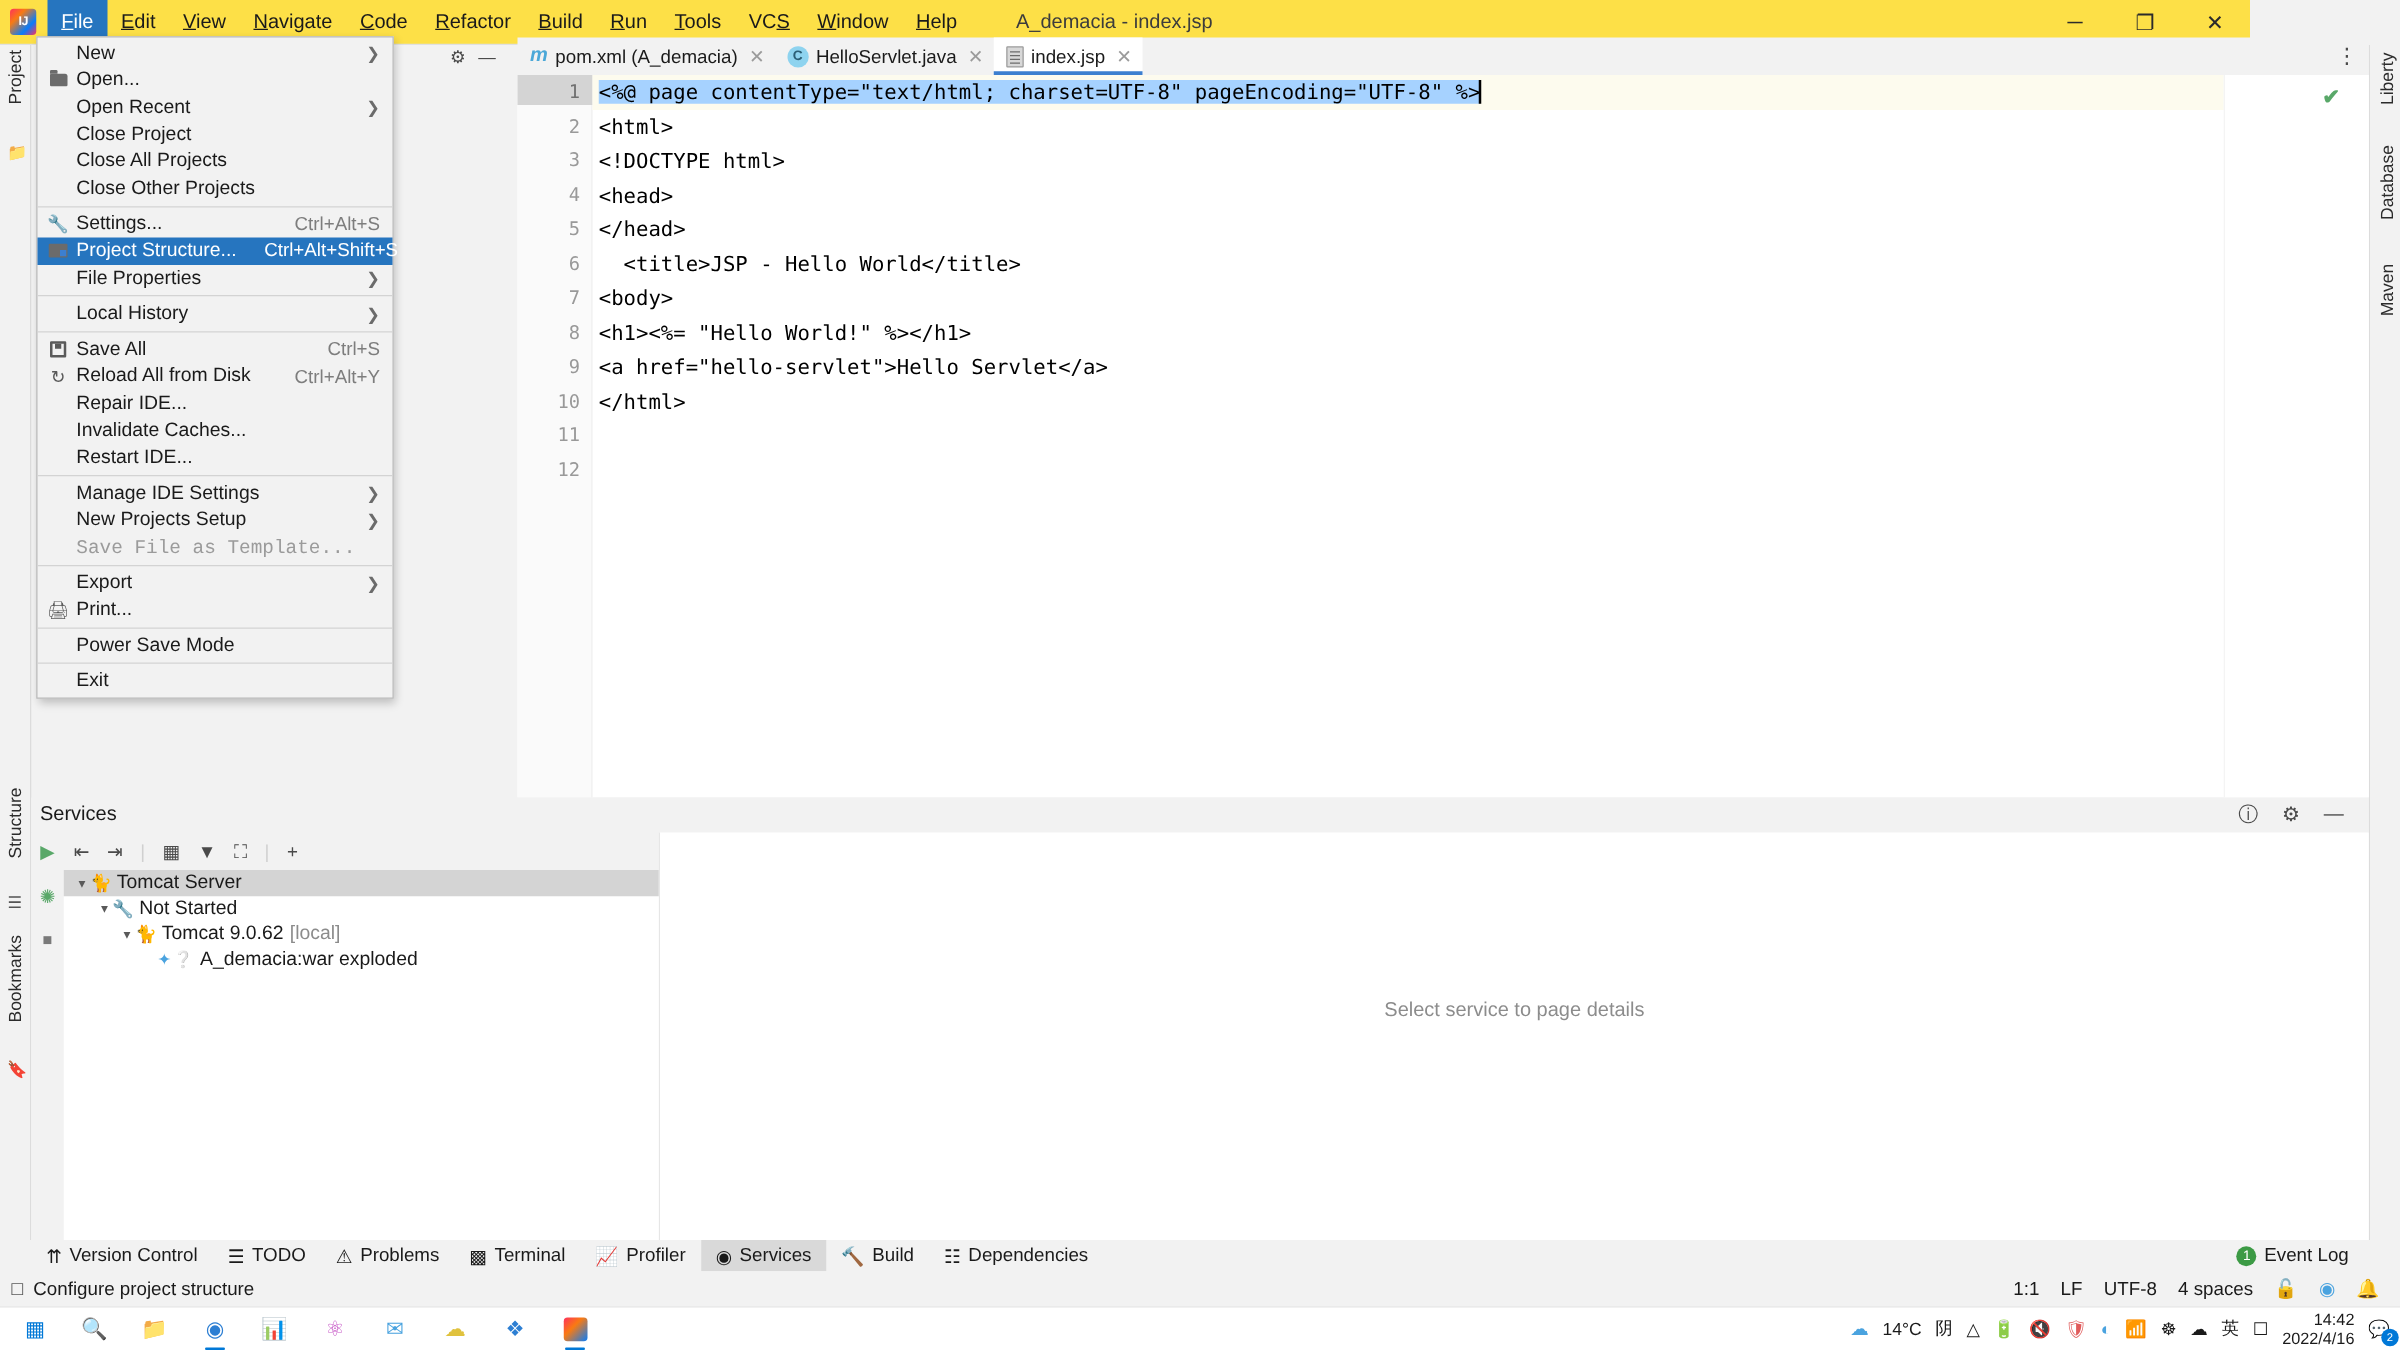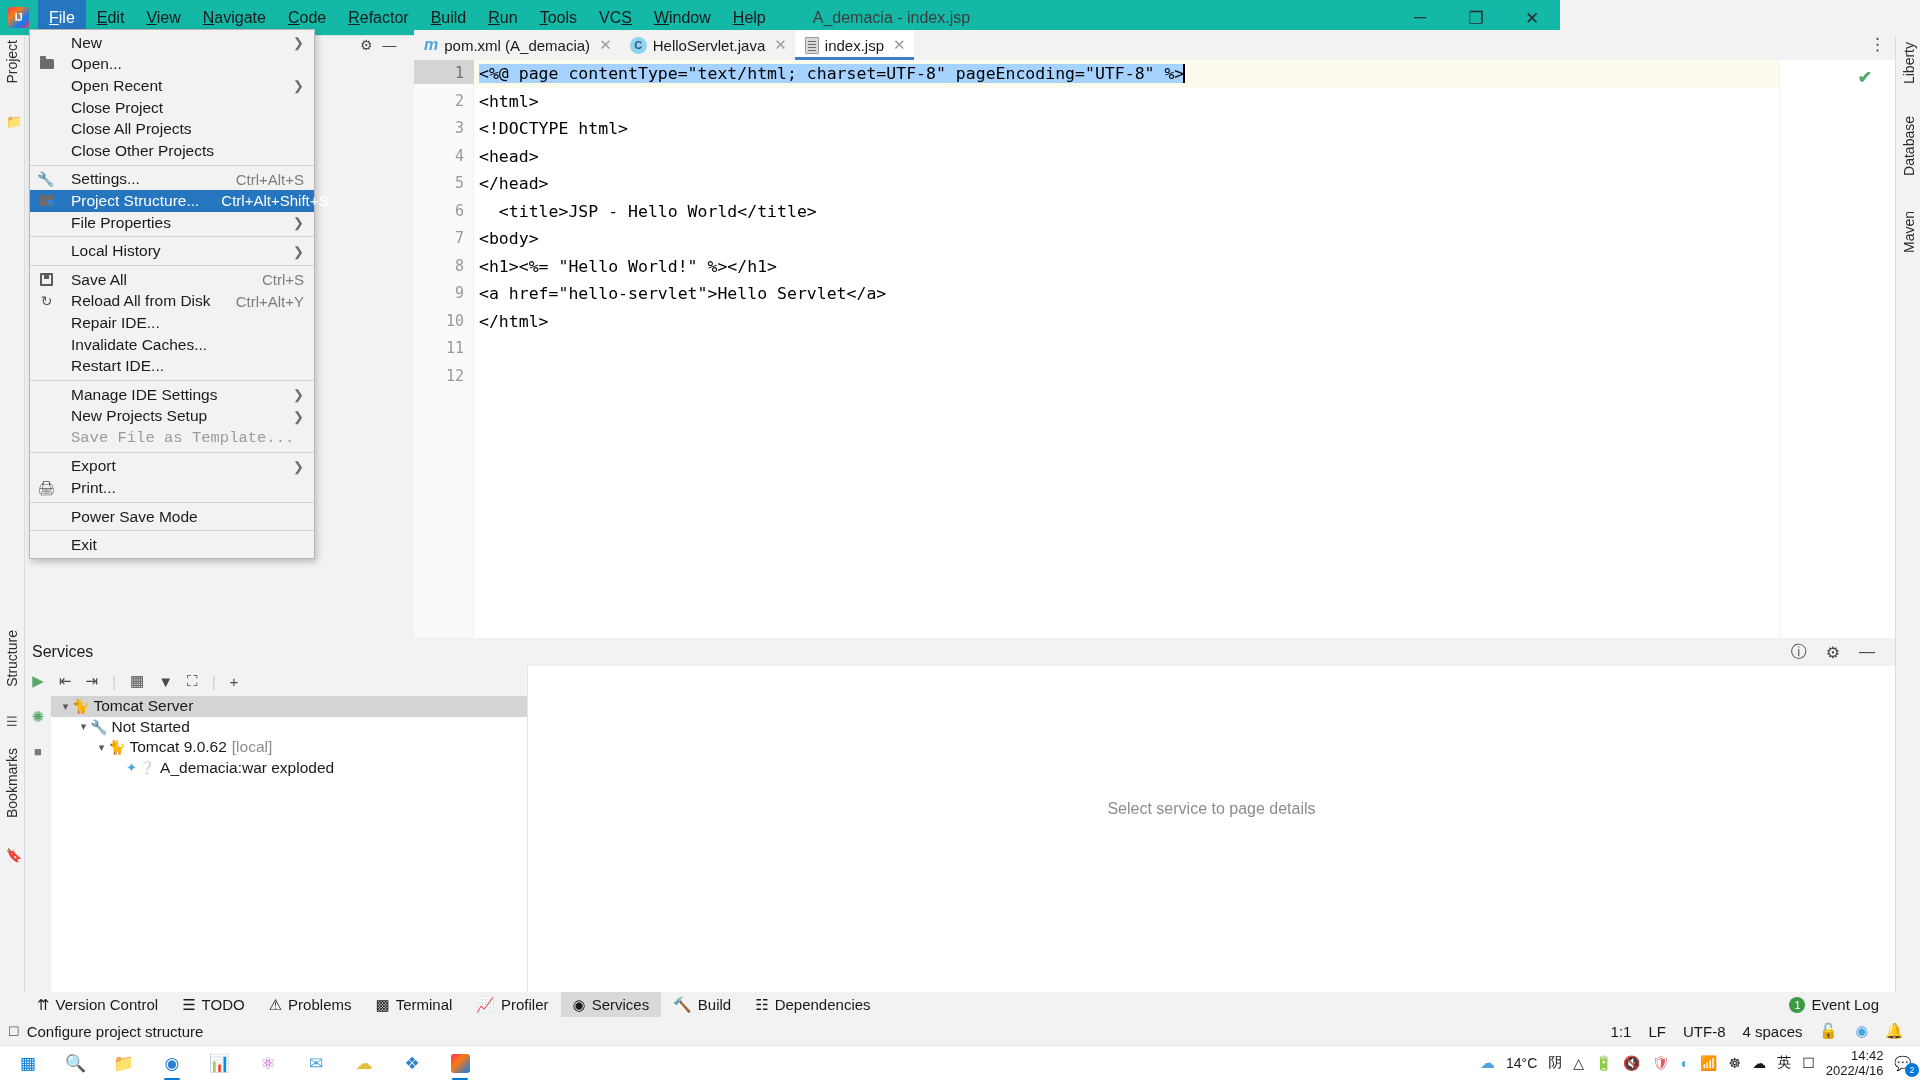--- a/index.html
+++ b/index.html
@@ -9,22 +9,22 @@
     font-family: "Liberation Sans", sans-serif;
     font-size: 16px;
     background: #f2f2f2;
     overflow: hidden;
     -webkit-font-smoothing: antialiased;
   }
   #app { position: relative; width: 1920px; height: 1080px; }
 
   
   .titlebar {
-    position: absolute; top: 0; left: 0; width: 1560px; height: 36px;
-    background: #14b8a6; display: flex; align-items: center;
+    position: absolute; top: 0; left: 0; width: 1800px; height: 36px;
+    background: #fde047; display: flex; align-items: center;
     border-bottom: 1px solid #e0e0e0;
   }
   .ij-logo {
     width: 21px; height: 21px; margin-left: 8px; margin-right: 9px;
     background: linear-gradient(135deg,#fe315d 0%,#f97a12 30%,#087cfa 70%,#fe315d 100%);
     border-radius: 3px; position: relative; flex: none;
   }
   .ij-logo::after {
     content: "IJ"; position: absolute; inset: 0; color: #fff;
     font-size: 10px; font-weight: bold; display: flex;
@@ -152,21 +152,21 @@
   }
 
   
   .filemenu {
     position: absolute; left: 29px; top: 29px; width: 286px;
     background: #f2f2f2; border: 1px solid #b8b8b8;
     box-shadow: 2px 3px 7px rgba(0,0,0,0.22); z-index: 60; padding: 2px 0;
   }
   .mi {
     display: flex; align-items: center; height: 21.6px; position: relative;
-    padding-left: 41px; padding-right: 10px; font-size: 15.5px;
+    padding-left: 31px; padding-right: 10px; font-size: 15.5px;
     color: #1a1a1a; cursor: default; white-space: nowrap;
   }
   .mi.selected { background: #2675bf; color: #ffffff; }
   .mi.disabled { color: #9b9b9b; font-family: Liberation Mono, monospace; }
   .mi .mi-icon {
     position: absolute; left: 8px; width: 17px; text-align: center;
     font-size: 14px; color: #5a5a5a; display: flex;
     align-items: center; justify-content: center;
   }
   .mi .mi-shortcut {

